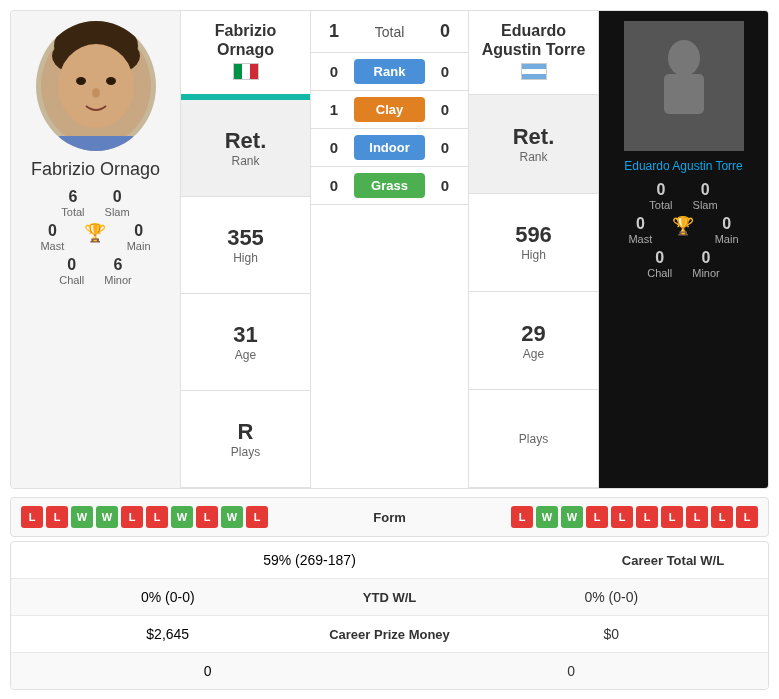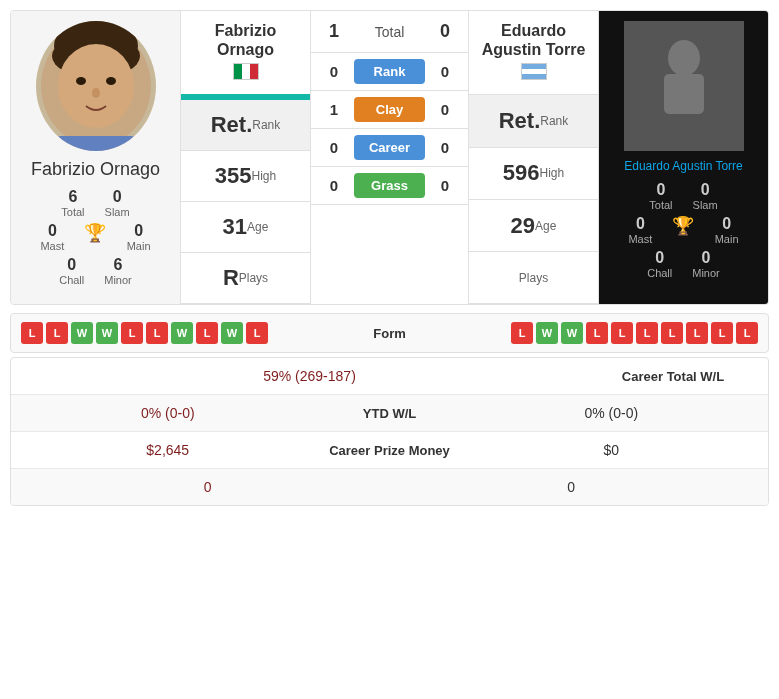--- a/index.html
+++ b/index.html
@@ -99,24 +99,24 @@
 
     .player1-name-text {
       font-size: 16px;
       font-weight: bold;
       color: #333;
       line-height: 1.2;
     }
 
     .stat-block {
       display: flex;
-      flex-direction: row;
+      flex-direction: column;
       align-items: center;
       justify-content: center;
-      padding: 12px 8px;
+      padding: 28px 8px;
       border-bottom: 1px solid #e0e0e0;
       flex: 1;
     }
 
     .stat-block-value {
       font-size: 22px;
       font-weight: bold;
       color: #333;
     }
 
@@ -334,21 +334,21 @@
     }
 
     .stats-data-row:nth-child(even) {
       background: #f9f9f9;
     }
 
     .stats-value-left {
       flex: 1;
       text-align: center;
       font-size: 14px;
-      color: #7f1d1d;
+      color: #000000;
     }
 
     .stats-row-label {
       width: 160px;
       text-align: center;
       font-size: 13px;
       font-weight: bold;
       color: #333;
     }
 
@@ -478,21 +478,21 @@
       </div>
 
       <div class="score-row">
         <span class="score-left">1</span>
         <span class="surface-badge surface-clay">Clay</span>
         <span class="score-right">0</span>
       </div>
 
       <div class="score-row">
         <span class="score-left">0</span>
-        <span class="surface-badge surface-indoor">Career</span>
+        <span class="surface-badge surface-indoor">Indoor</span>
         <span class="score-right">0</span>
       </div>
 
       <div class="score-row">
         <span class="score-left">0</span>
         <span class="surface-badge surface-grass">Grass</span>
         <span class="score-right">0</span>
       </div>
     </div>
 

